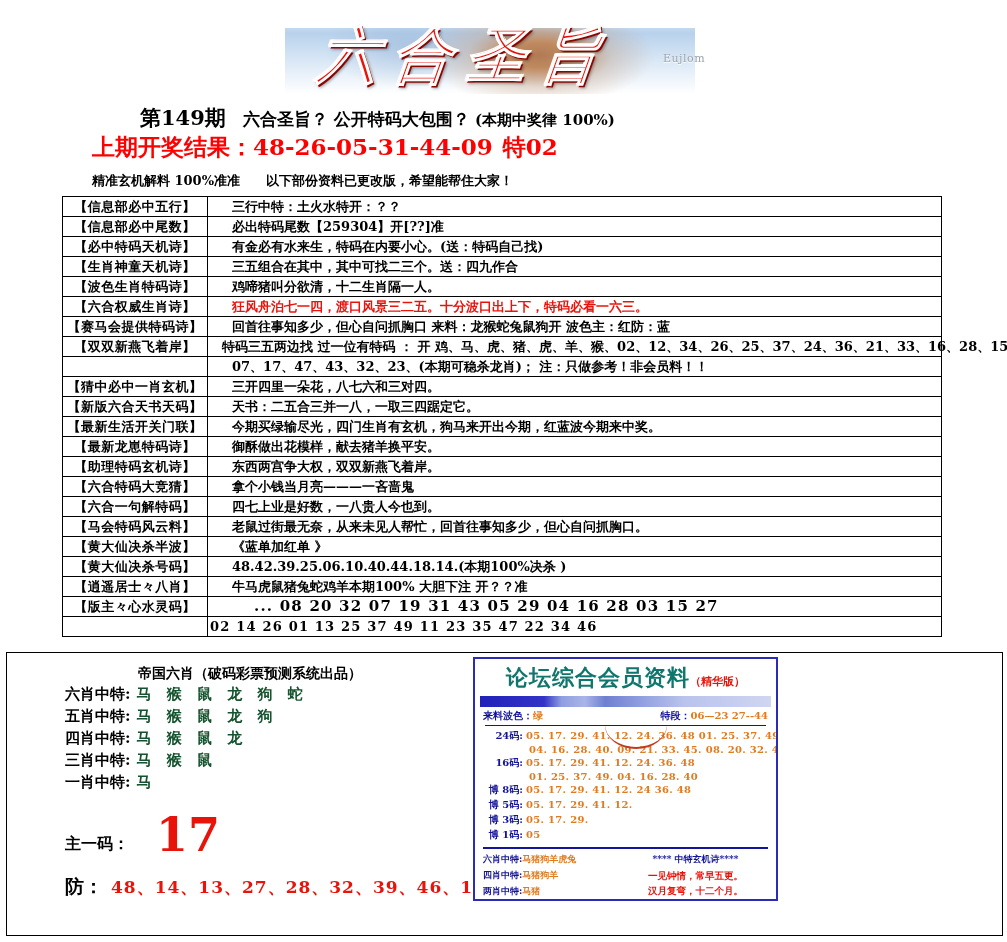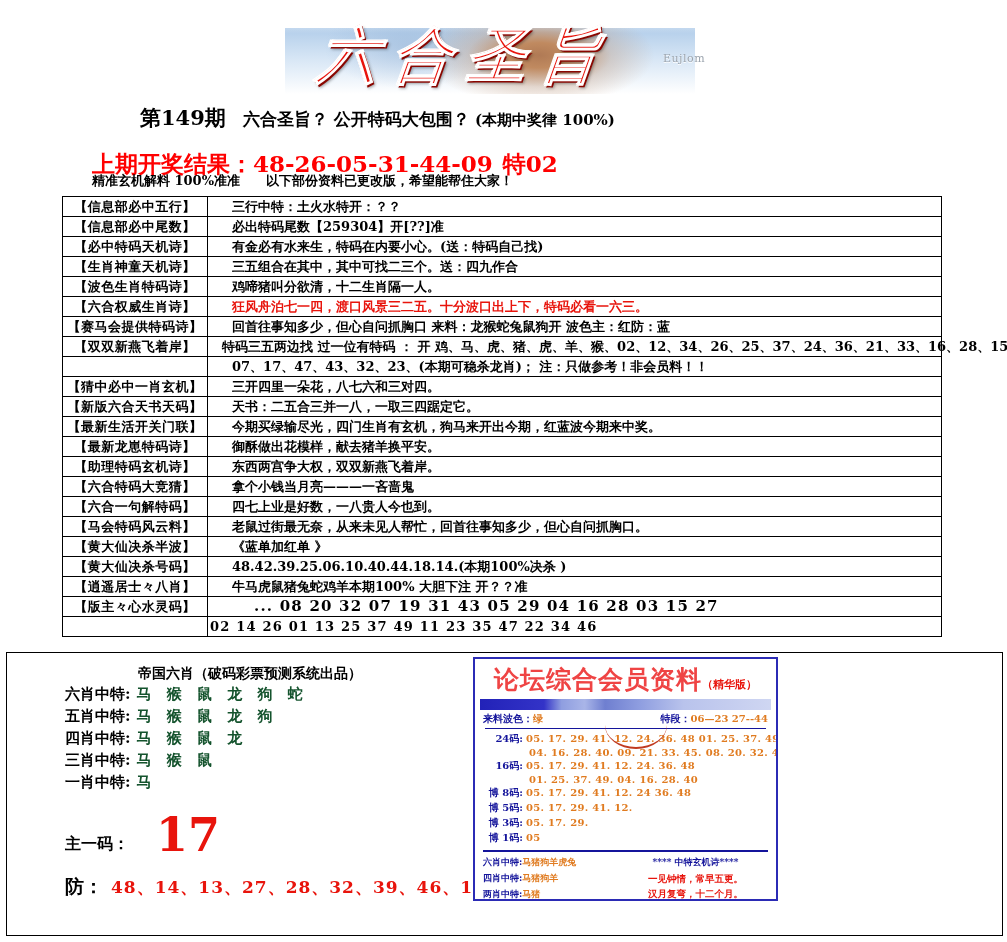--- a/index.html
+++ b/index.html
@@ -60,21 +60,21 @@
   .issue-line{
     position:absolute;left:140px;top:104px;white-space:nowrap;
     font-family:"DejaVu Serif","Liberation Serif",serif;
     color:#000;
   }
   .issue-no{font-size:21px;font-weight:bold;}
   .issue-txt{font-size:17px;font-weight:bold;margin-left:12px;}
   .issue-tail{font-size:15px;font-weight:bold;}
 
   .result-line{
-    position:absolute;left:92px;top:149px;white-space:nowrap;
+    position:absolute;left:92px;top:132px;white-space:nowrap;
     font-family:"DejaVu Serif","Liberation Serif",serif;
     font-size:23px;font-weight:bold;color:#ff0000;
   }
   .result-line .nums{letter-spacing:0px;}
   .result-line .sp{margin-left:10px;}
 
   .notice-line{
     position:absolute;left:92px;top:172px;white-space:nowrap;
     font-family:"DejaVu Serif","Liberation Serif",serif;
     font-size:13px;font-weight:bold;color:#000;
@@ -155,21 +155,21 @@
     position:absolute;left:466px;top:4px;width:305px;height:244px;
     border:2px solid #2b2bb5;
     background:#ffffff;
     box-sizing:border-box;
     overflow:hidden;
   }
   .card-title{
     text-align:center;margin-top:4px;white-space:nowrap;
     font-family:"DejaVu Serif","Liberation Serif",serif;
   }
-  .card-title .t1{font-size:25px;font-weight:bold;color:#ef4444;letter-spacing:1px;margin-top:28px;}
+  .card-title .t1{font-size:22px;font-weight:bold;color:#0f766e;letter-spacing:1px;margin-top:28px;}
   .card-title .t2{font-size:11px;font-weight:bold;color:#e8140c;}
   .card-bar{
     margin:3px 5px 0 5px;height:11px;
     background:linear-gradient(to right,#2222b8 0%,#3333c8 22%,#8f9ee0 28%,#a9b5e8 36%,#6f7fd0 43%,#8f9ee0 55%,#b9c3ec 70%,#cfd6f2 100%);
   }
   .card-info{
     display:flex;justify-content:space-between;
     margin:2px 8px 0 8px;
     font-family:"DejaVu Serif","Liberation Serif",serif;
     font-size:10px;font-weight:bold;color:#14149b;white-space:nowrap;

